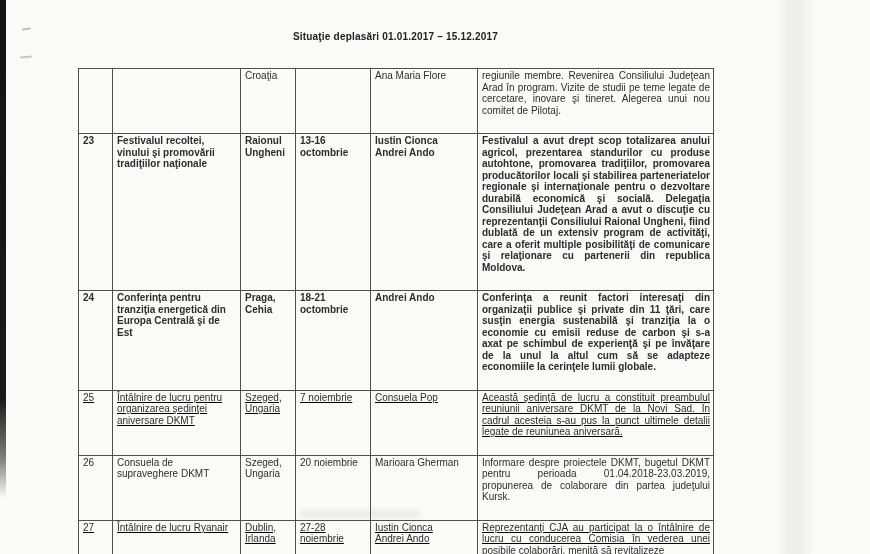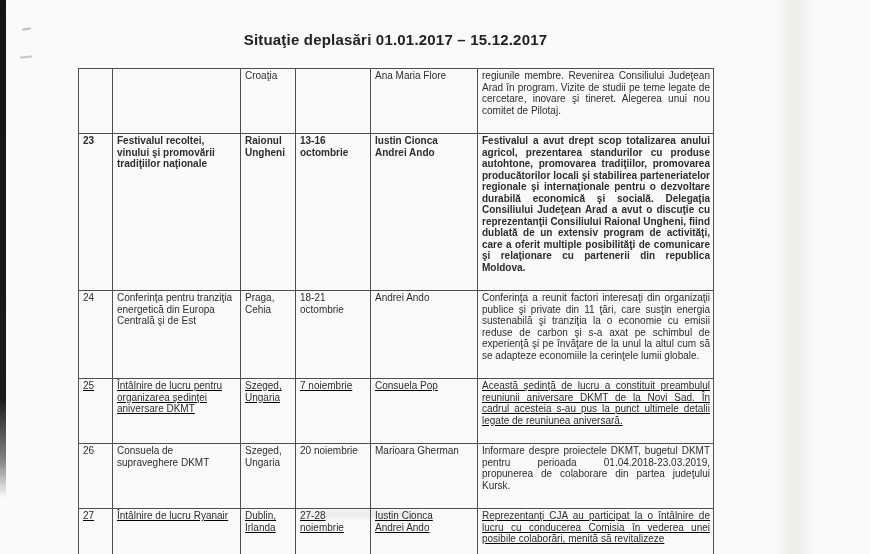--- a/index.html
+++ b/index.html
@@ -17,41 +17,41 @@
   .scan-mark-1{position:absolute;left:22px;top:28px;width:9px;height:2px;background:#bdbdbb;transform:rotate(-8deg);border-radius:1px;}
   .scan-mark-2{position:absolute;left:20px;top:56px;width:12px;height:2px;background:#c6c6c4;transform:rotate(-5deg);border-radius:1px;}
   .scan-band{
     position:absolute;left:776px;top:0;width:38px;height:554px;
     background:linear-gradient(90deg,rgba(226,226,223,0) 0%,rgba(229,229,226,0.55) 35%,rgba(229,229,226,0.55) 65%,rgba(226,226,223,0) 100%);
   }
   .scan-smudge{position:absolute;left:300px;top:510px;width:120px;height:8px;background:rgba(210,210,206,0.35);filter:blur(2px);border-radius:4px;}
   
   .doc-title{
     position:absolute;top:31px;left:78px;width:635px;
-    text-align:center;font-size:15px;font-weight:bold;color:#222;
+    text-align:center;font-size:10px;font-weight:bold;color:#222;
     letter-spacing:0.2px;
   }
   
   table.main{
     position:absolute;top:68px;left:78px;width:635px;
     border-collapse:collapse;table-layout:fixed;
   }
   table.main td{
     border:1px solid #4f4f4f;
     vertical-align:top;
     font-size:10px;line-height:11.5px;color:#2d2d2d;
     padding:1px 3px 17px 4px;overflow:hidden;
   }
   td.cell-nr{padding-left:6px;}
   td.cell-loc,td.cell-date,td.cell-person{white-space:pre-line;}
   td.cell-desc{text-align:justify;padding-left:5px;padding-right:5px;}
   tr.hr0{height:44px;}
   tr.hr1{height:37px;}
   tr.hr2{height:126px;font-weight:bold;}
-  tr.hr3{height:78px;}
+  tr.hr3{height:78px;font-weight:bold;}
   tr.hr4{height:50px;text-decoration:underline;}
   tr.hr5{height:50px;}
   tr.hr6{height:30px;text-decoration:underline;}
 </style>
 </head>
 <body>
 
 <div class="page">
   <div class="scan-bar"></div>
   <div class="scan-mark-1"></div>

